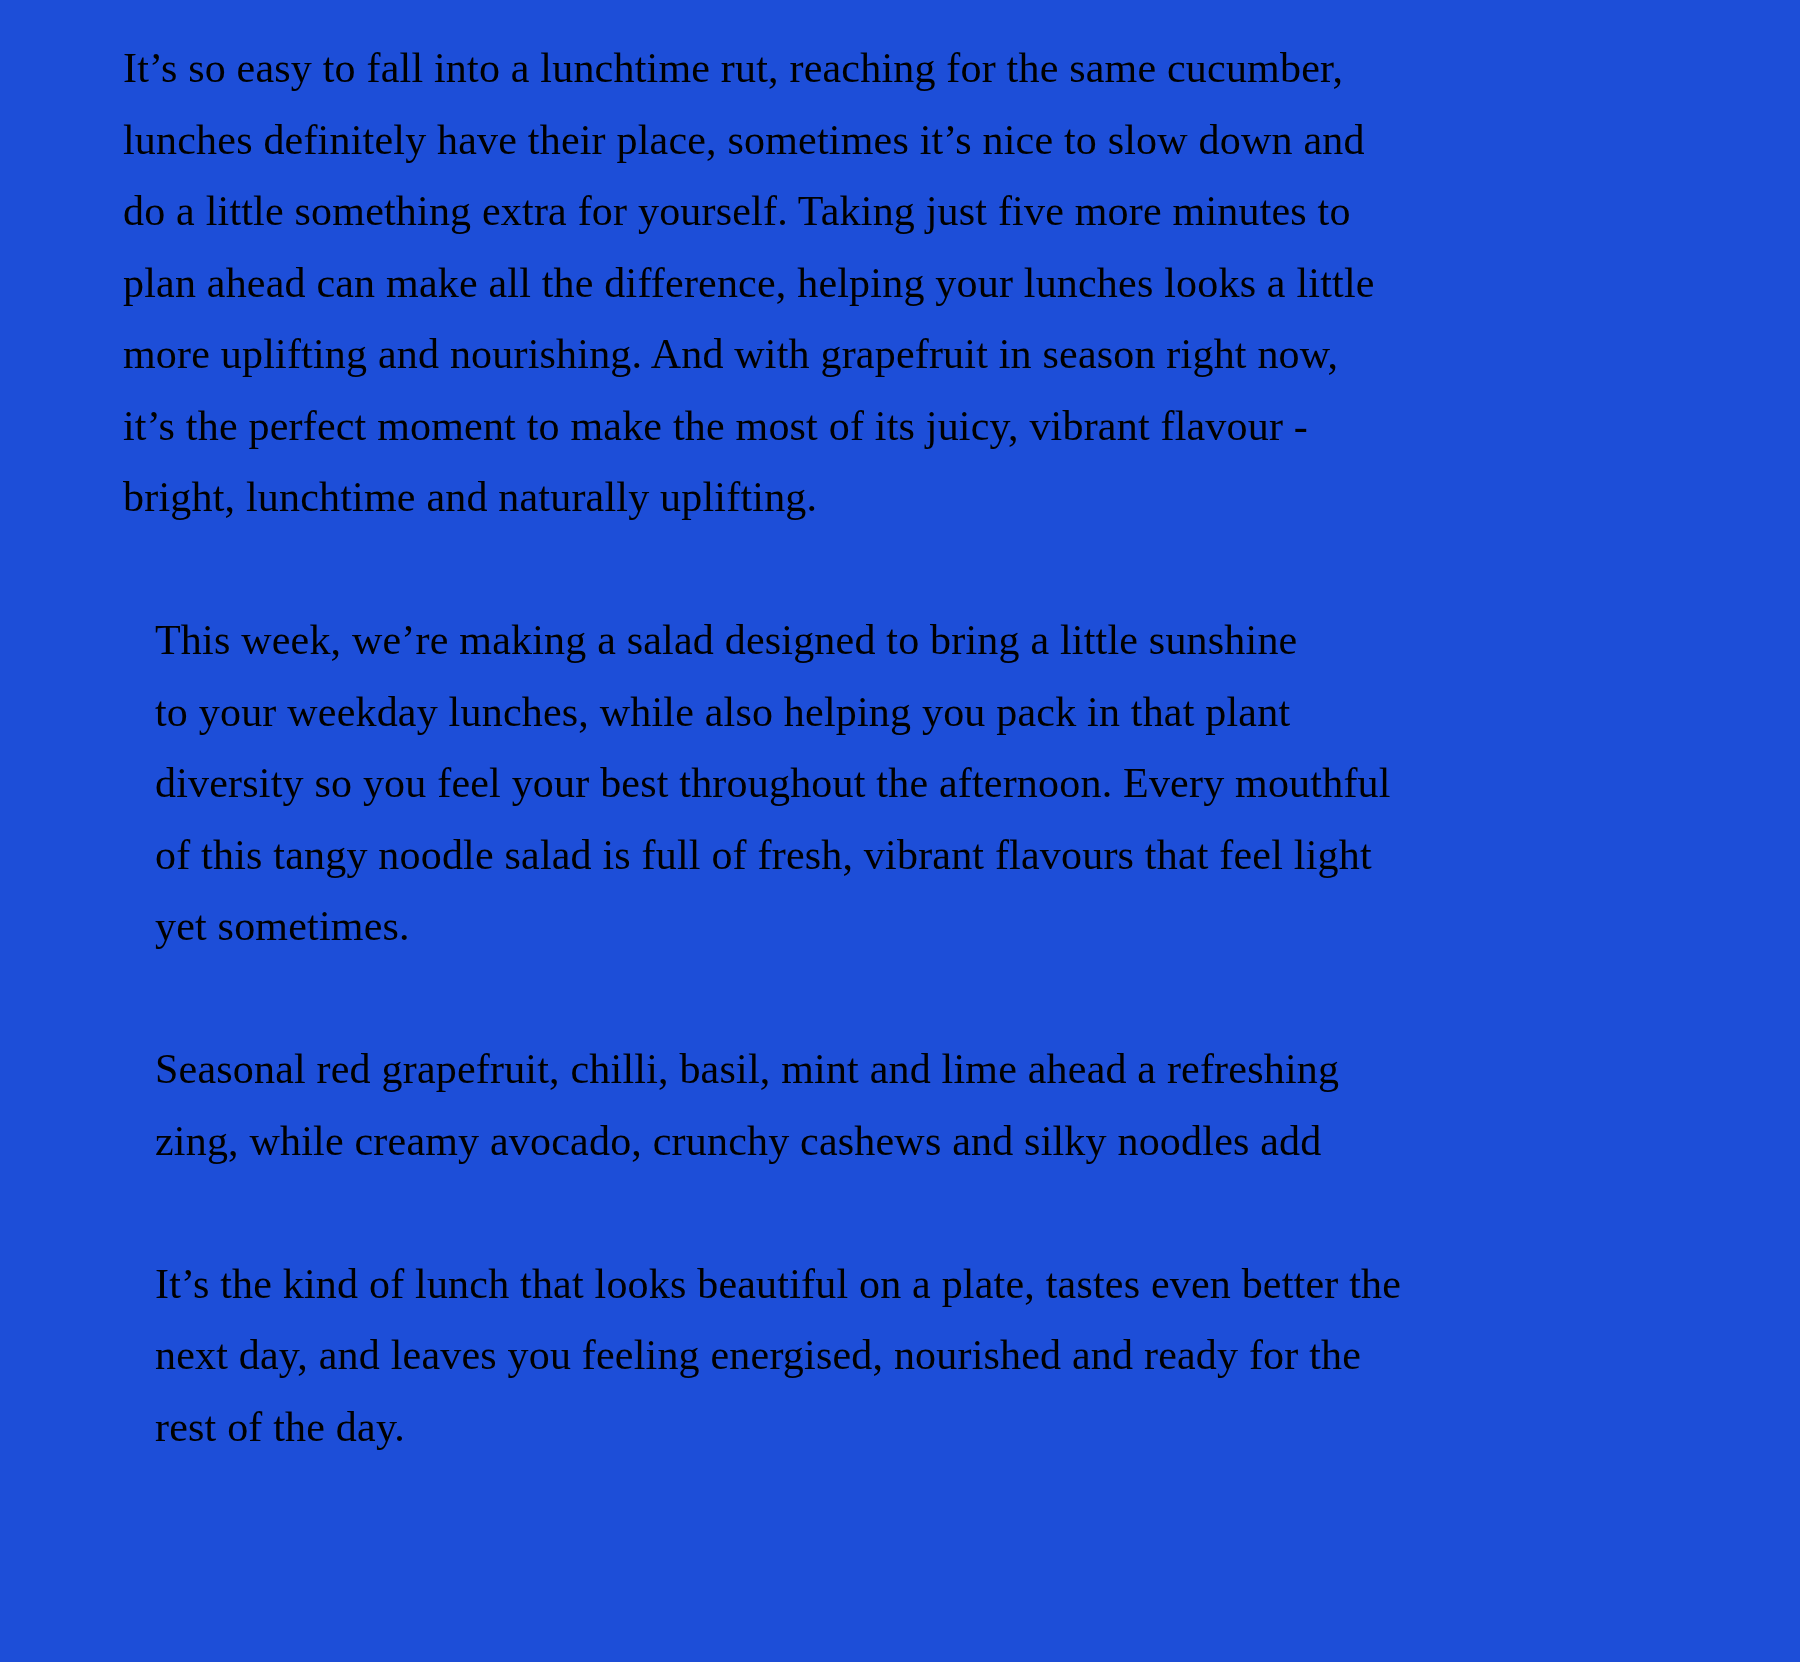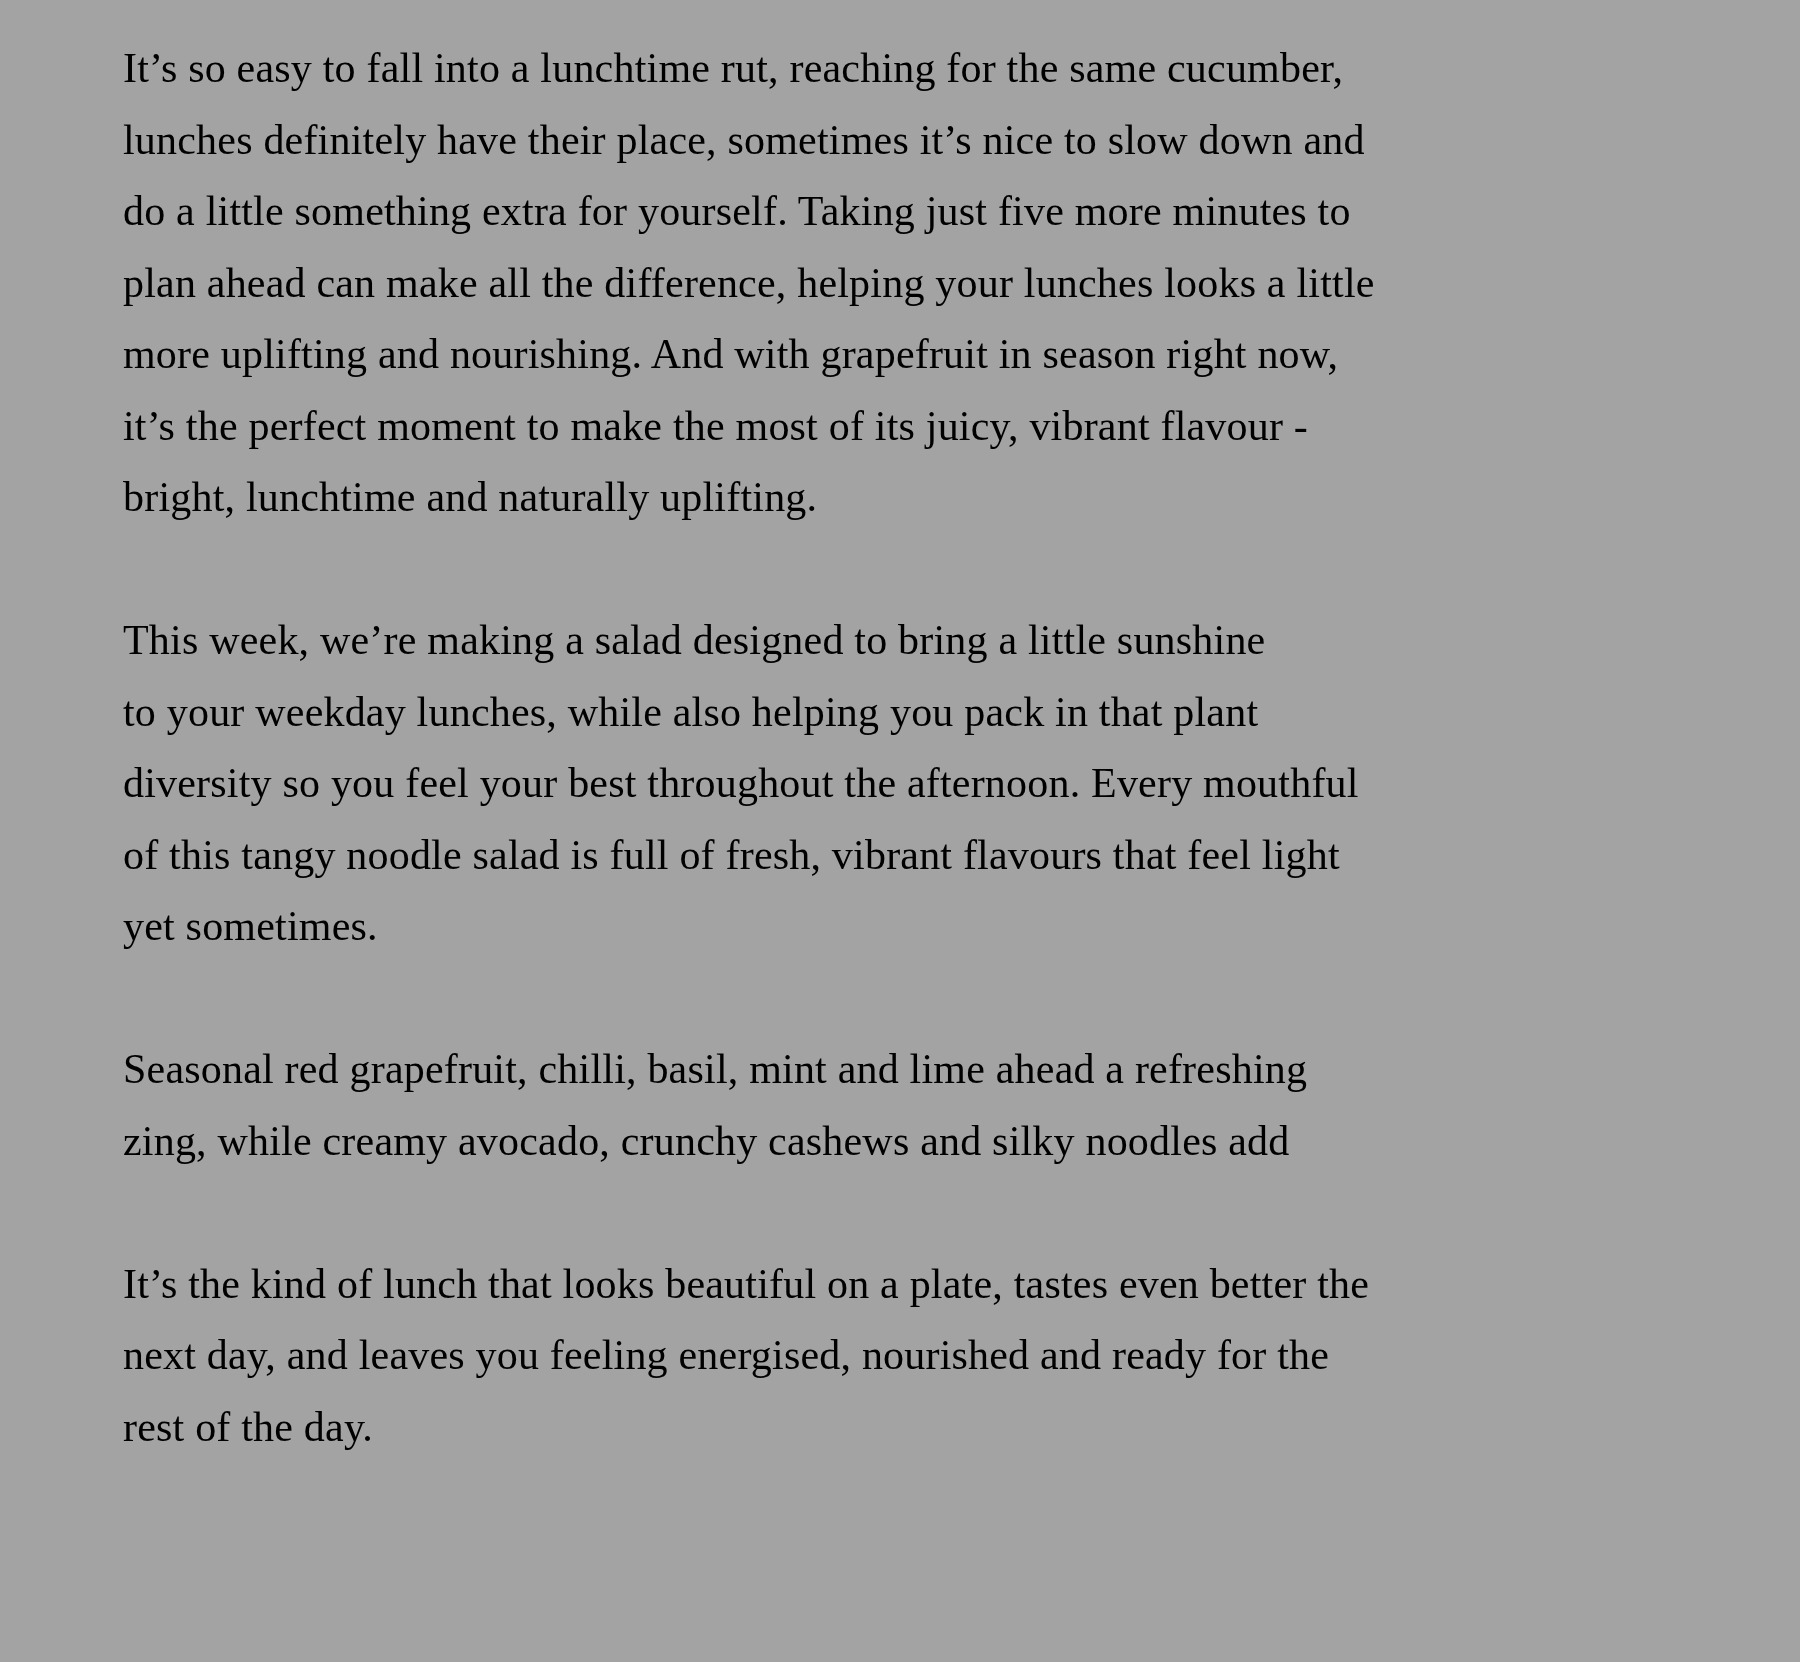--- a/index.html
+++ b/index.html
@@ -4,36 +4,37 @@
 <style>
   html, body {
     margin: 0;
     padding: 0;
     background: #ffffff;
   }
   .page {
     position: relative;
     width: 1800px;
     height: 1662px;
-    background: #a3a3a3;
+    background: #1d4ed8;
     overflow: hidden;
   }
   .article {
     position: absolute;
     top: 33px;
     left: 123px;
     right: 60px;
     color: #000000;
     font-family: "Liberation Serif", "DejaVu Serif", serif;
     font-size: 42px;
     line-height: 71.5px;
     letter-spacing: 0.2px;
   }
   .paragraph + .paragraph {
     margin-top: 71.5px;
+    margin-left: 32px;
   }
   .line {
     white-space: nowrap;
   }
 </style>
 </head>
 <body>
 
 <div class="page">
   <div class="article">

